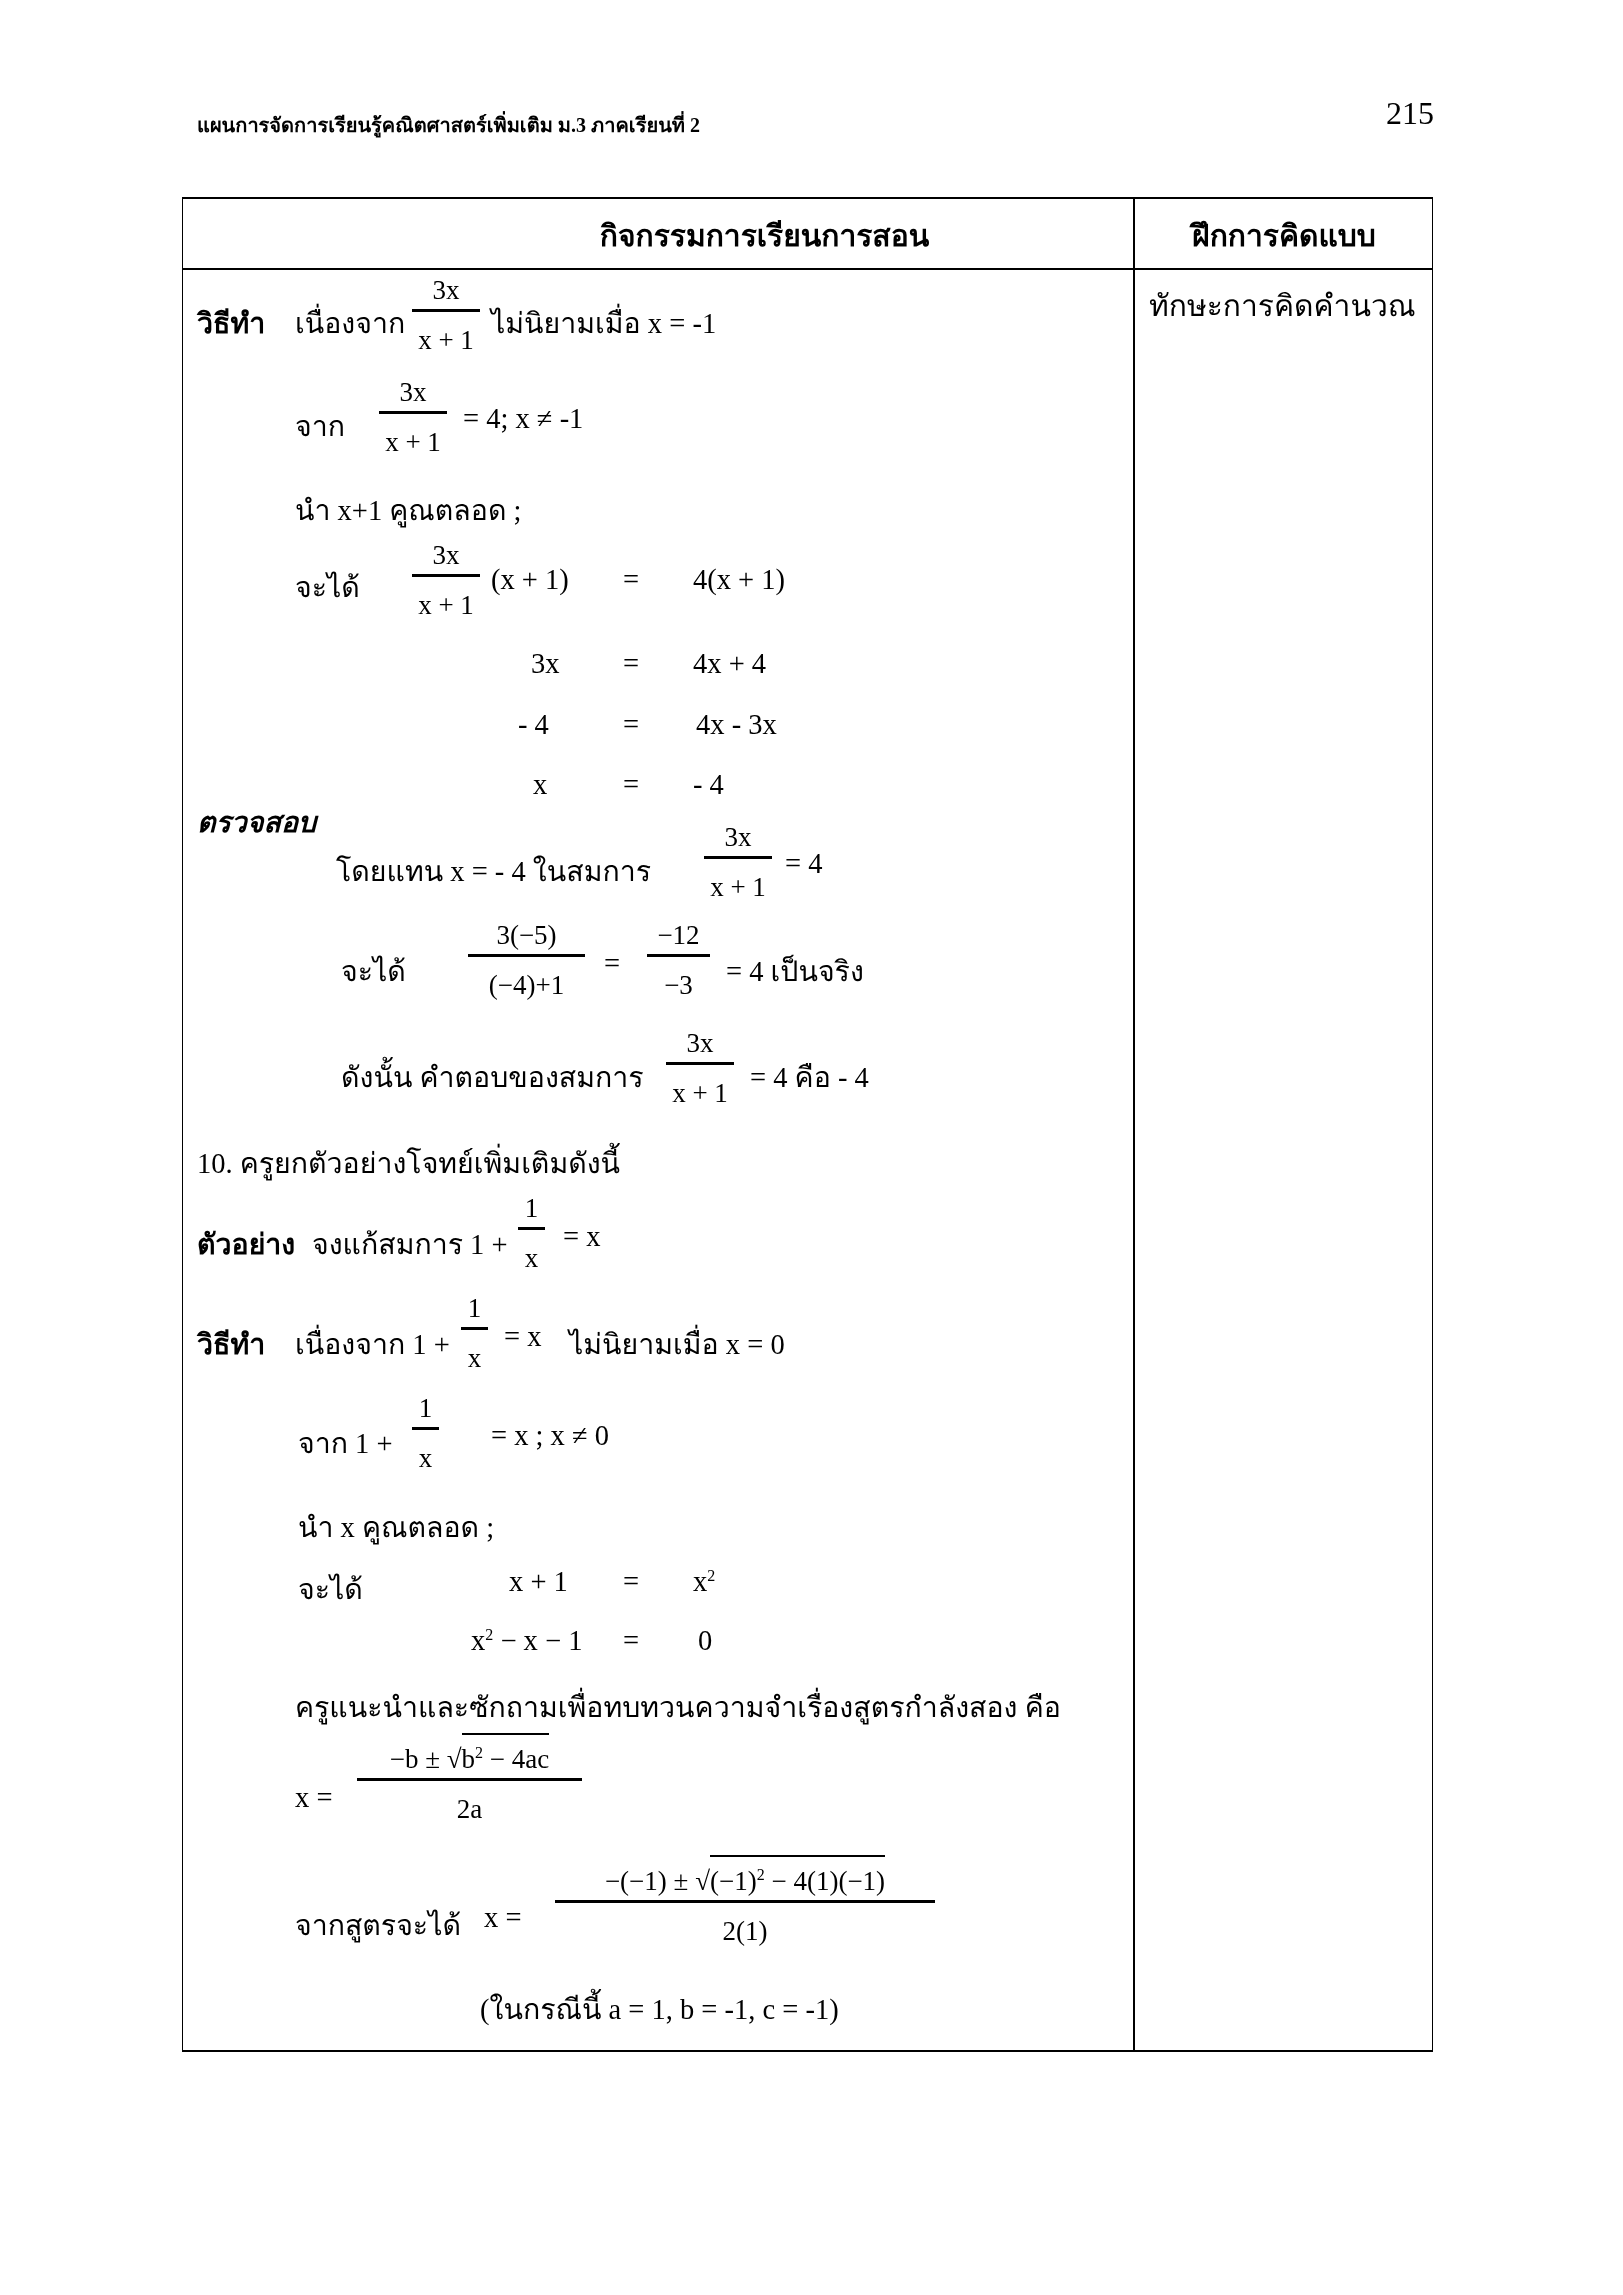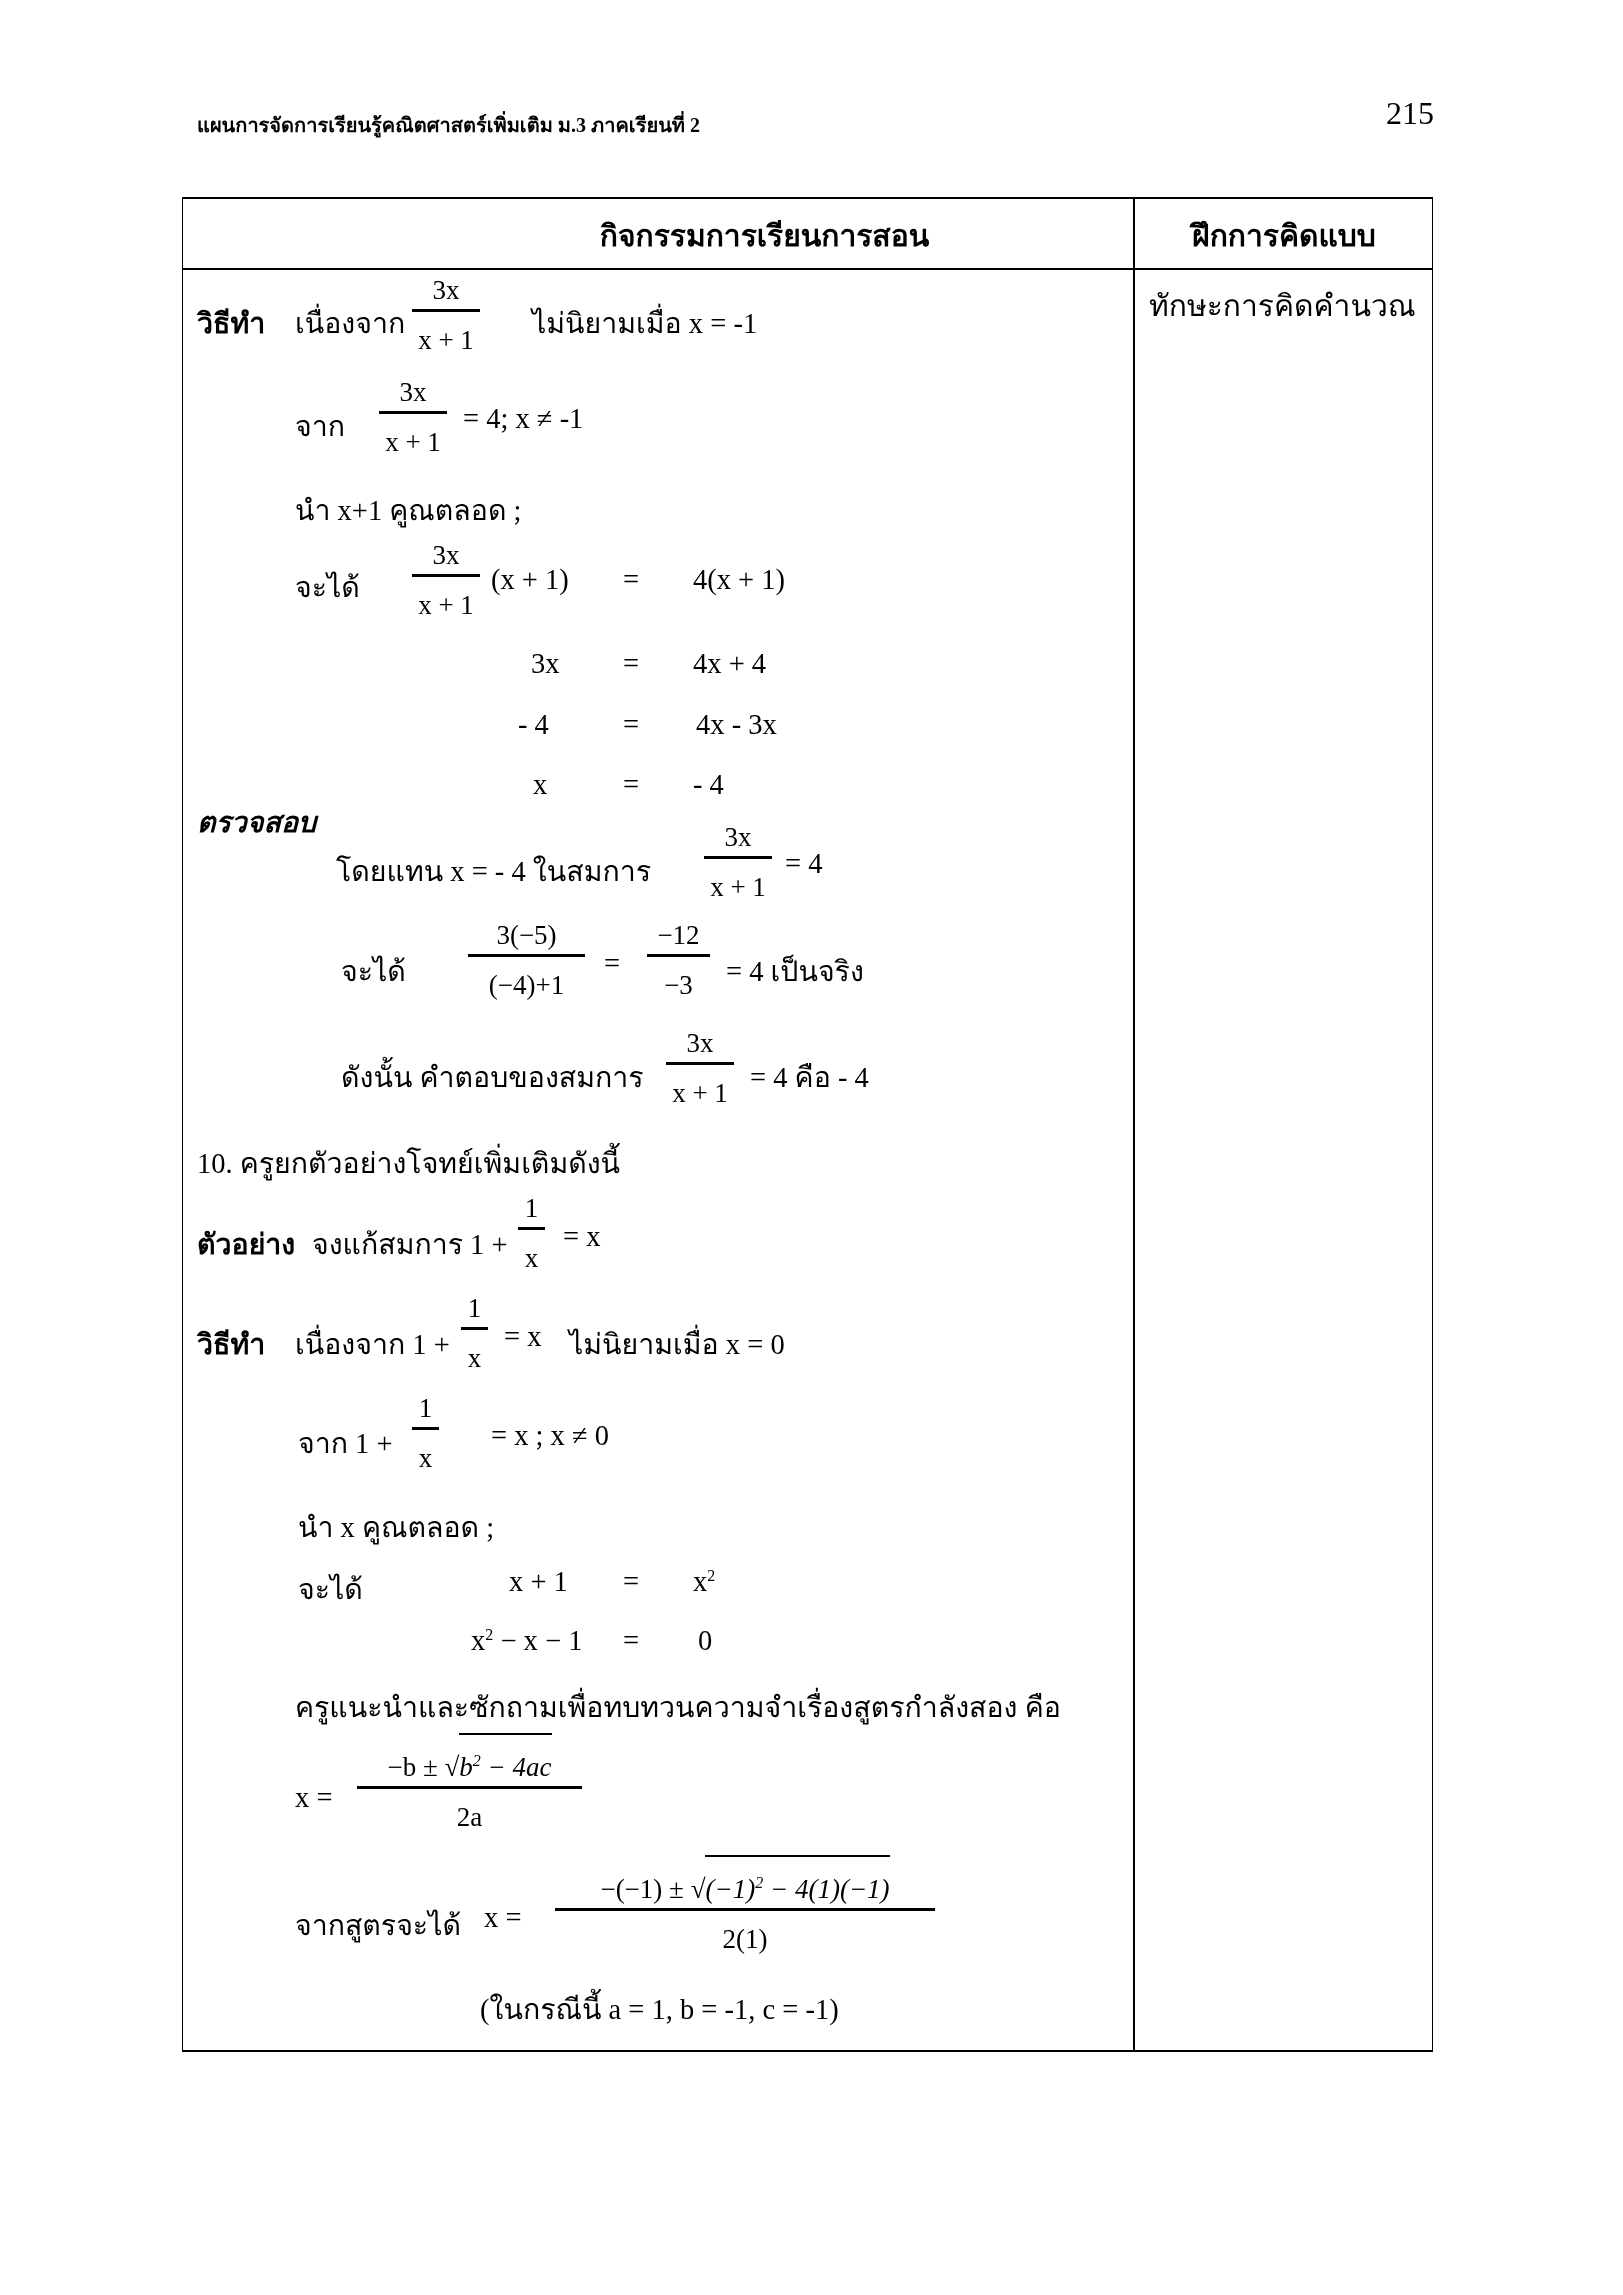--- a/index.html
+++ b/index.html
@@ -16,21 +16,21 @@
   .th2 { left:1135px; width:298px; top:212px; text-align:center; font-size:30px; font-weight:bold; }
   .skill { left:1149px; top:282px; font-size:30px; font-family:"DejaVu Sans","Liberation Sans",sans-serif; font-weight:normal; }
   .t { font-size:28.5px; }
   .b { font-weight:bold; }
   .bi { font-weight:bold; font-style:italic; }
   .frac { position:absolute; display:flex; flex-direction:column; align-items:center; font-size:27px; }
   .frac .num { line-height:32px; padding-bottom:3.2px; }
   .frac .bar { height:2.4px; background:#000; width:100%; }
   .frac .den { line-height:32px; padding-top:12.7px; }
   .sup { font-size:16px; vertical-align:super; }
-  .sqrt { display:inline-block; border-top:2.4px solid #000; padding-top:10px;font-style:italic; }
+  .sqrt { display:inline-block; border-top:2.4px solid #000; padding-top:2px; }
 </style>
 </head>
 <body>
 
 <div class="abs hdr-title">แผนการจัดการเรียนรู้คณิตศาสตร์เพิ่มเติม ม.3 ภาคเรียนที่ 2</div>
 <div class="abs page-no">215</div>
 
 <div class="tbl"></div>
 <div class="vline"></div>
 <div class="hline"></div>
@@ -38,21 +38,21 @@
 <div class="abs th2">ฝึกการคิดแบบ</div>
 <div class="abs skill">ทักษะการคิดคำนวณ</div>
 
 <div class="abs t b" style="left:197px;top:300px;">วิธีทำ</div>
 <div class="abs t" style="left:295px;top:300px;">เนื่องจาก</div>
 <div class="frac" style="left:412px;top:274px;width:68px;">
   <span class="num">3x</span>
     <span class="bar"></span>
     <span class="den">x + 1</span>
 </div>
-<div class="abs t" style="left:491px;top:300px;margin-left:41px;">ไม่นิยามเมื่อ  x  = -1</div>
+<div class="abs t" style="left:491px;top:300px;">ไม่นิยามเมื่อ  x  = -1</div>
 
 <div class="abs t" style="left:295px;top:403px;">จาก</div>
 <div class="frac" style="left:379px;top:376px;width:68px;">
   <span class="num">3x</span>
     <span class="bar"></span>
     <span class="den">x + 1</span>
 </div>
 <div class="abs t" style="left:463px;top:403px;">=  4;   x  ≠  -1</div>
 
 <div class="abs t" style="left:295px;top:487px;">นำ  x+1  คูณตลอด ;</div>

